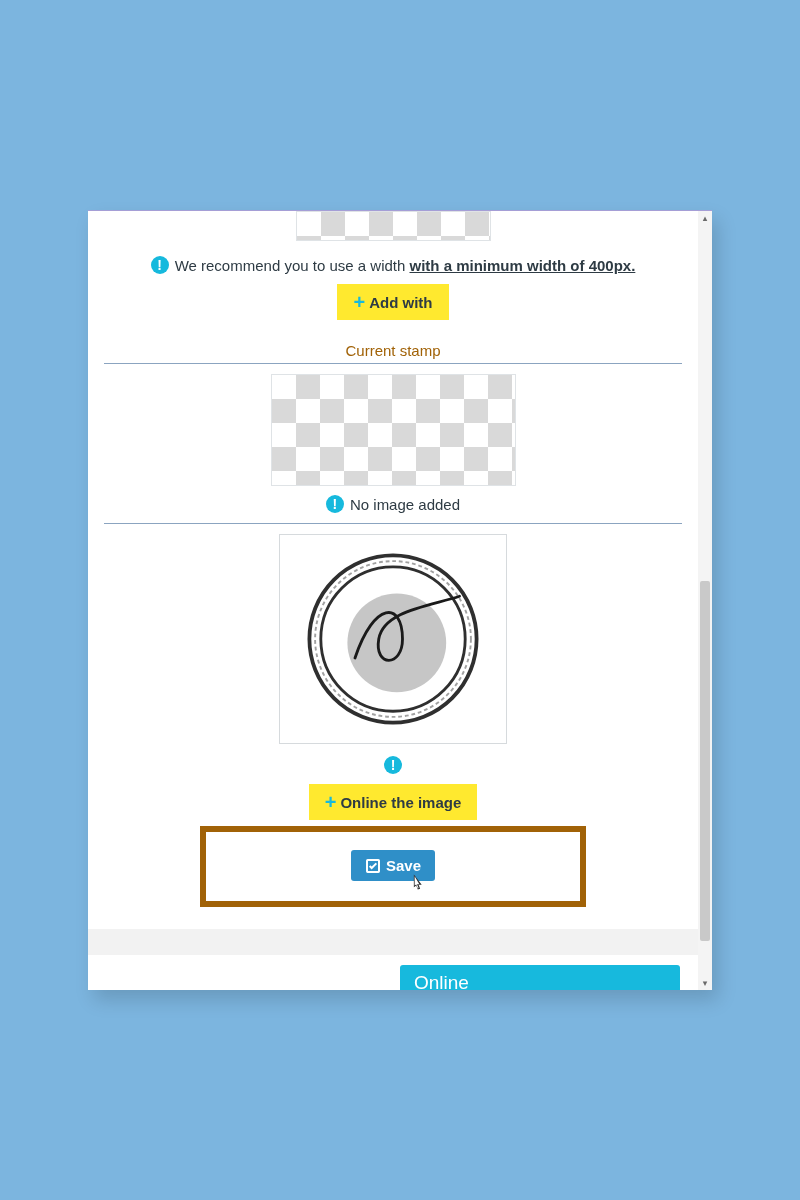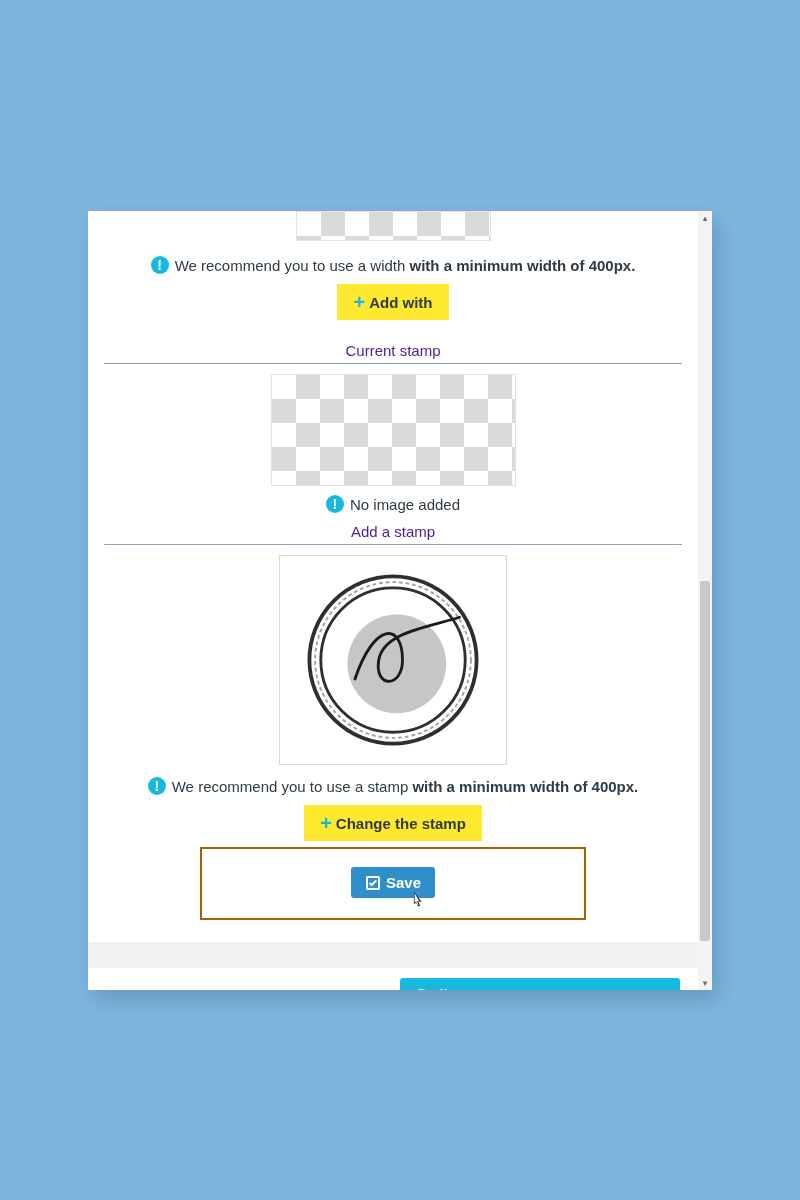--- a/index.html
+++ b/index.html
@@ -61,57 +61,57 @@
   .info-row .bang {
     width:18px; height:18px; flex:0 0 18px;
     border-radius:50%;
     background:#16b9dd;
     color:#fff;
     font-weight:bold;
     font-size:14px;
     line-height:18px;
     text-align:center;
   }
-  .info-row b { font-weight:700; }
+  .info-row b { font-weight:700;text-decoration:underline; }
   .yellow-btn {
     display:inline-flex;
     align-items:center;
     gap:4px;
     background:#ffe92f;
     color:#2e3b44;
     font-weight:700;
     font-size:15px;
     padding:8px 16px;
     border:none;
     cursor:pointer;
   }
   .yellow-btn .plus { color:#16b9dd; font-size:20px; font-weight:700; line-height:1; }
   .section-title {
-    color:#4c1d95;
+    color:#a16207;
     font-size:15px;
     margin:22px 0 4px;
   }
   .rule {
     height:1px;
     background:#2c5a8c;
     margin:0 16px;
     opacity:.55;
   }
   .stamp-preview {
     width:228px; height:210px;
     display:inline-flex;
     align-items:center;
     justify-content:center;
     border:1px solid #d6dadd;
     margin-top:10px;
     position:relative;
     background:#fff;
   }
   .redbox {
-    border:2px solid #a16207;
+    border:6px solid #a16207;
     margin:6px 112px 0;
     padding:18px 0 20px;
     position:relative;
   }
   .save-btn {
     display:inline-flex;
     align-items:center;
     gap:5px;
     background:#2f8fc8;
     color:#fff;
@@ -202,43 +202,39 @@
       
       <div class="section-title">Current stamp</div>
       <div class="rule"></div>
       <div class="checker mid"></div>
       <div class="info-row" style="margin-top:6px;">
         <span class="bang">!</span>
         <span>No image added</span>
       </div>
 
       
-      <div class="section-title" style="margin-top:8px;">Add a stamp</div>
       <div class="rule"></div>
 
       <div class="stamp-preview">
         <svg viewBox="0 0 200 200" width="190" height="190">
           <circle cx="100" cy="100" r="88" fill="none" stroke="#2f2f2f" stroke-width="4"></circle>
           <circle cx="100" cy="100" r="82" fill="none" stroke="#2f2f2f" stroke-width="2" stroke-dasharray="4 3" opacity=".45"></circle>
           <circle cx="100" cy="100" r="76" fill="none" stroke="#2f2f2f" stroke-width="3"></circle>
           <circle cx="104" cy="104" r="52" fill="#c6c6c6"></circle>
           <path d="M60 120 C80 60,110 60,110 100 C110 130,80 130,85 100 C90 70,140 65,170 55" fill="none" stroke="#1a1a1a" stroke-width="3" stroke-linecap="round"></path>
         </svg>
       </div>
 
       <div class="info-row">
         <span class="bang">!</span>
-        <span>
-          <span>We recommend you to use a stamp </span><b>with a minimum width of 400px.</b>
-        </span>
       </div>
 
       <button class="yellow-btn">
         <span class="plus">+</span>
-        <span>Change the stamp</span>
+        <span>Online the image</span>
       </button>
 
       
       <div class="redbox">
         <button class="save-btn">
           <svg width="16" height="16" viewBox="0 0 24 24" fill="none" stroke="#fff" stroke-width="3">
             <rect x="3" y="3" width="18" height="18" rx="1"></rect>
             <path d="M7 12l3 3 7-7"></path>
           </svg>
           <span>Save</span>

